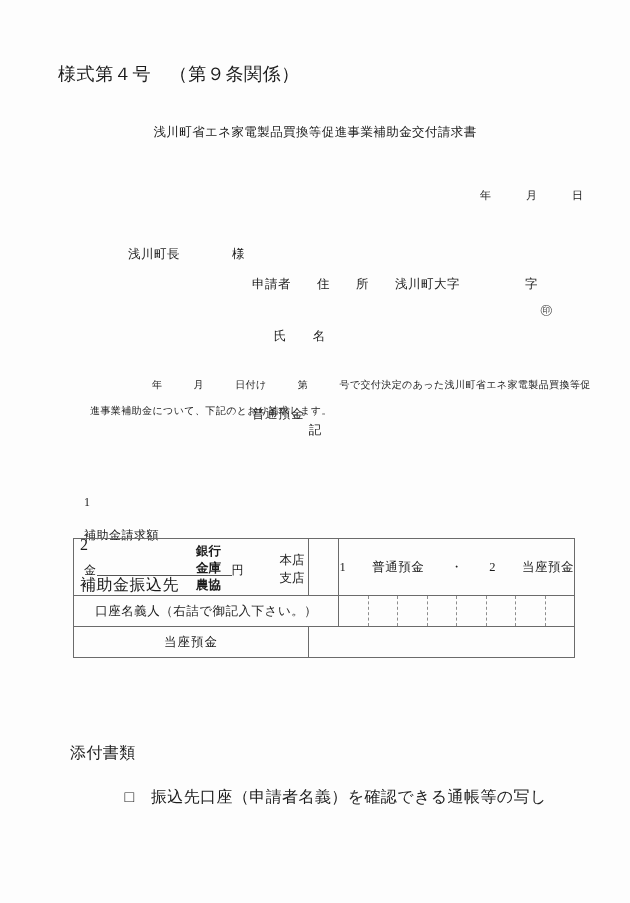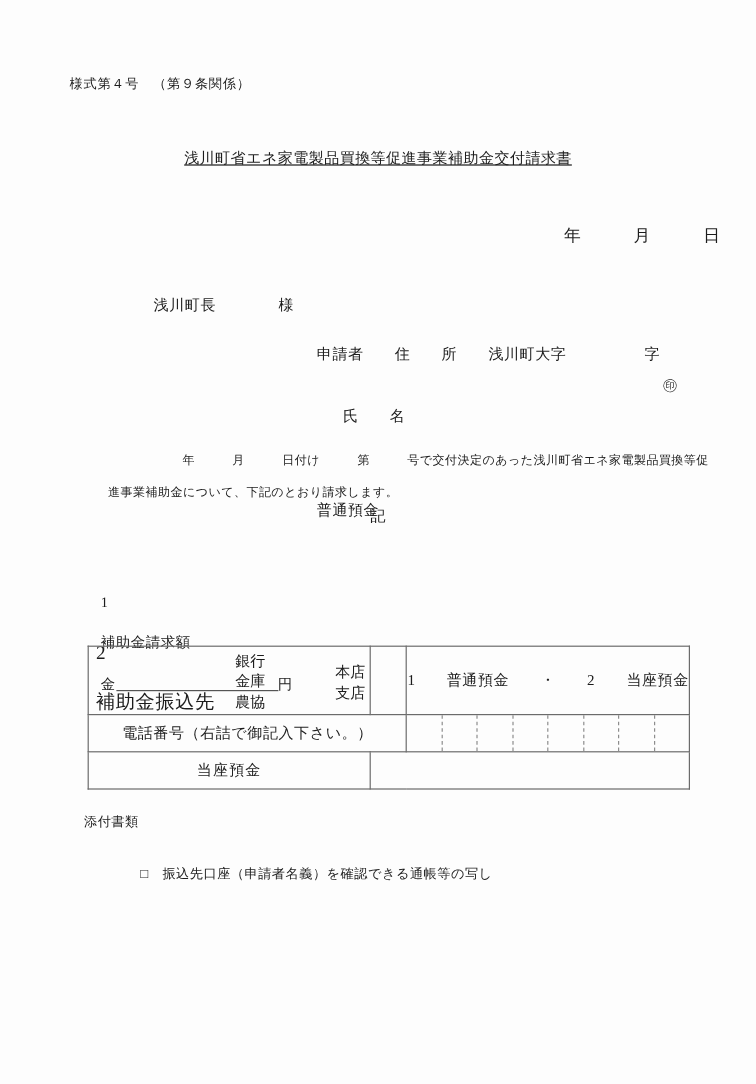--- a/index.html
+++ b/index.html
@@ -16,54 +16,52 @@
     width: 630px;
     height: 903px;
     background: #fdfdfd;
     overflow: hidden;
   }
   .abs { position: absolute; }
 
   .form-no {
     left: 58px;
     top: 62px;
-    font-size: 11px;
+    font-size: 18px;
     letter-spacing: 0.6px;
     white-space: pre;
   }
   .doc-title {
     left: 0;
     top: 124px;
     width: 630px;
     text-align: center;
     font-size: 12.5px;
     letter-spacing: 0.4px;
-    text-decoration: underline;
   }
   .date-line {
-    left: 470px;
+    left: 480px;
     top: 188px;
-    font-size: 14px;
+    font-size: 11px;
     white-space: pre;
     letter-spacing: 0.5px;
   }
   .addressee {
     left: 86px;
     top: 246px;
     font-size: 12.5px;
     white-space: pre;
     letter-spacing: 0.5px;
     margin-left: 42px;
   }
   .applicant-block {
     left: 252px;
-    top: 282px;
+    top: 271px;
     font-size: 12.5px;
     line-height: 26px;
-    margin-left: 12px;
   }
   .applicant-row { position: relative; white-space: pre; letter-spacing: 0.5px; }
   .seal {
     position: absolute;
     left: 288px;
     top: 0;
     font-size: 12.5px;
   }
   .body-para {
     left: 62px;
@@ -115,20 +113,21 @@
   }
   .bank-table td {
     border: 1px solid #6b6b6b;
     padding: 0;
     vertical-align: middle;
   }
   .cell-inst {
     width: 252px;
     height: 56px;
     position: relative;
+    font-weight: bold;
   }
   .inst-stack {
     position: absolute;
     left: 122px;
     top: 4px;
     line-height: 17px;
     text-align: left;
   }
   .cell-branch {
     width: 32px;
@@ -174,22 +173,22 @@
     height: 30px;
     text-align: center;
     letter-spacing: 1px;
   }
   .cell-kana-val { height: 30px; }
   .cell-name-val { height: 40px; }
   .row-name .cell-label { height: 40px; }
 
   .attach {
     left: 70px;
-    top: 674px;
-    font-size: 11px;
+    top: 742px;
+    font-size: 16px;
     line-height: 22px;
     letter-spacing: 0.4px;
   }
   .attach-item { padding-left: 28px; white-space: pre; }
 </style>
 </head>
 <body>
 
 <div id="page">
 
@@ -242,21 +241,21 @@
       </td>
       <td class="cell-branch">
         <div class="branch-stack">
           <div>本店</div>
           <div>支店</div>
         </div>
       </td>
       <td class="cell-deposit">1　　普通預金　　・　　2　　当座預金</td>
     </tr>
     <tr>
-      <td class="cell-acctno" colspan="2">電話番号（右詰で御記入下さい。）</td>
+      <td class="cell-acctno" colspan="2">口座名義人（右詰で御記入下さい。）</td>
       <td class="digits-wrap">
         <div class="digits">
           <div class="digit-cell"></div>
           <div class="digit-cell"></div>
           <div class="digit-cell"></div>
           <div class="digit-cell"></div>
           <div class="digit-cell"></div>
           <div class="digit-cell"></div>
           <div class="digit-cell"></div>
           <div class="digit-cell"></div>

